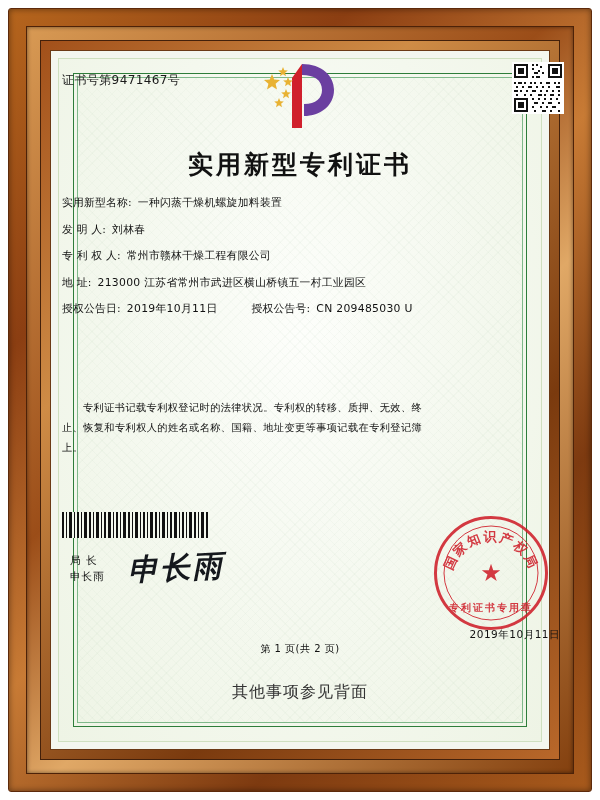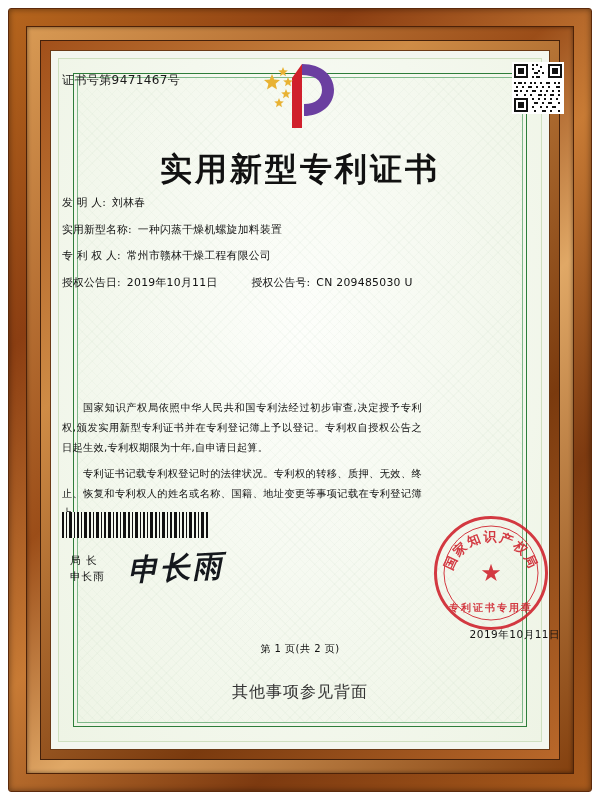--- a/index.html
+++ b/index.html
@@ -106,21 +106,21 @@
     right: 36px; top: 62px;
     width: 52px; height: 52px;
     background: #fff;
   }
 
   .title {
     position: absolute;
     left: 0; right: 0; top: 148px;
     text-align: center;
     font-family: "DejaVu Serif", "Liberation Serif", serif;
-    font-size: 32px;
+    font-size: 25px;
     font-weight: bold;
     letter-spacing: 3px;
     color: #111;
   }
 
   
   .fields {
     position: absolute;
     left: 62px; top: 196px;
     width: 360px;
@@ -352,48 +352,51 @@
       <rect x="46" y="48" width="2" height="2"></rect>
     </g>
   </svg>
 </div>
 
 <div class="title">实用新型专利证书</div>
 
 <div class="fields">
 
   <div class="field-row">
+    <span class="field-label">实用新型名称:</span>
+    <span class="field-value">一种闪蒸干燥机螺旋加料装置</span>
+  </div>
+
+  <div class="field-row">
     <span class="field-label">发 明 人:</span>
     <span class="field-value">刘林春</span>
-  </div>
-
-  <div class="field-row">
-    <span class="field-label">实用新型名称:</span>
-    <span class="field-value">一种闪蒸干燥机螺旋加料装置</span>
   </div>
 
 
 
   <div class="field-row">
     <span class="field-label">专 利 权 人:</span>
     <span class="field-value">常州市赣林干燥工程有限公司</span>
   </div>
 
+  <div class="field-row">
+    <span class="field-label">地        址:</span>
+    <span class="field-value">213000 江苏省常州市武进区横山桥镇五一村工业园区</span>
+  </div>
 
   <div class="field-row">
     <span class="field-label">授权公告日:</span>
     <span class="field-value">2019年10月11日</span>
     <span class="field-label second-label">授权公告号:</span>
     <span class="field-value">CN 209485030 U</span>
   </div>
 
 </div>
 
 <div class="body-text">
-  <p>国家知识产权局依照中华人民共和国专利法经过初步审查,决定授予专利权,颁发实用新型专利证书并在专利登记簿上予以登记。专利权自授权公告之日起生效,专利权期限为十年,自申请日起算。</p>
   <p>专利证书记载专利权登记时的法律状况。专利权的转移、质押、无效、终止、恢复和专利权人的姓名或名称、国籍、地址变更等事项记载在专利登记簿上。</p>
 </div>
 
 <div class="barcode">
   <svg width="150" height="26" viewBox="0 0 150 26" shape-rendering="crispEdges">
     <rect width="150" height="26" fill="#f4f8ee"></rect>
     <g fill="#111">
       <rect x="2" y="0" width="2" height="26"></rect>
         <rect x="6" y="0" width="1" height="26"></rect>
       <rect x="9" y="0" width="3" height="26"></rect>

